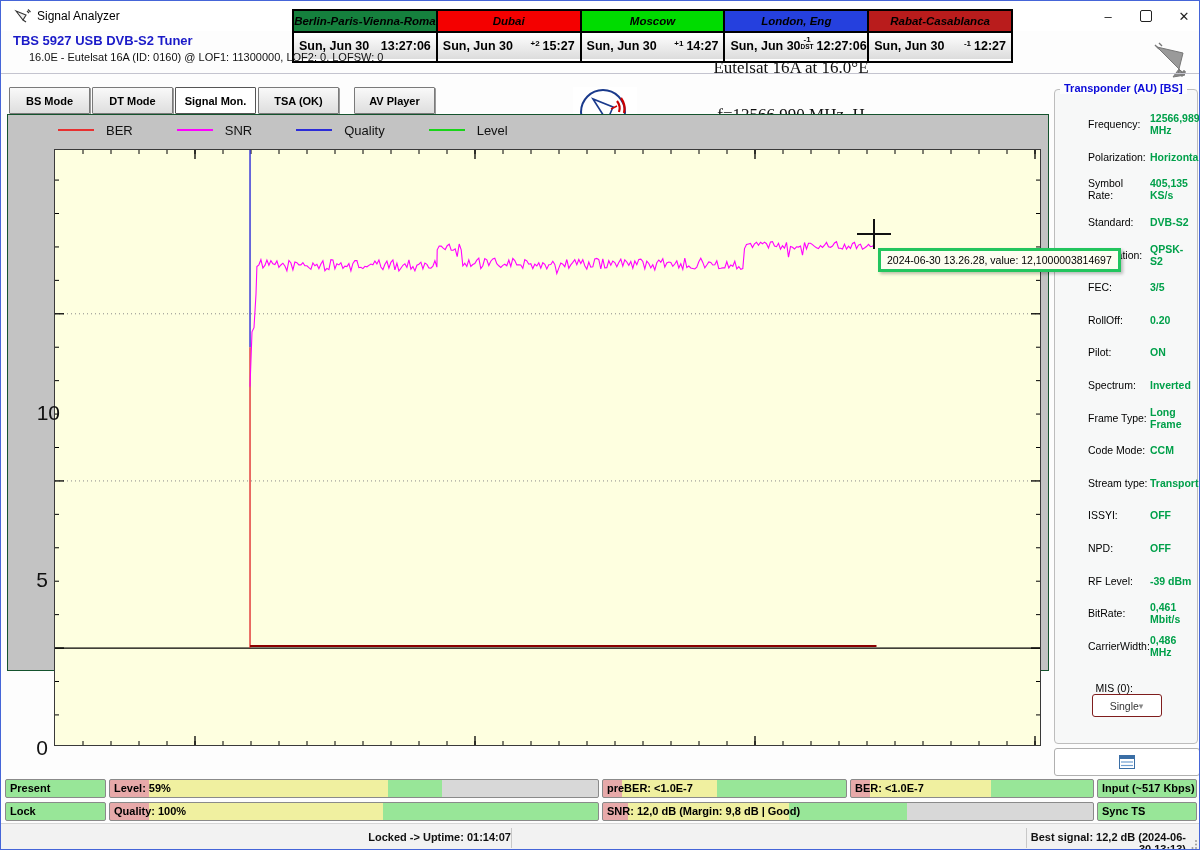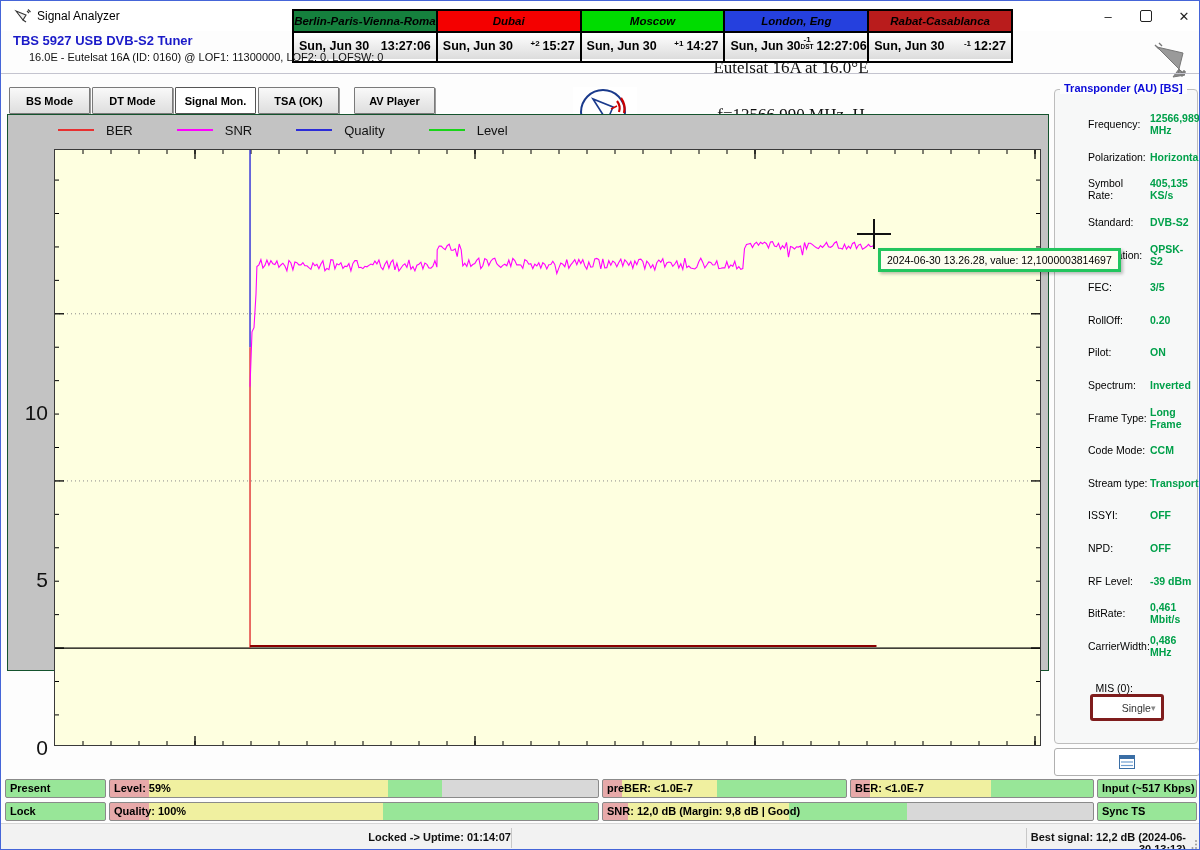--- a/index.html
+++ b/index.html
@@ -50,22 +50,22 @@
            box-shadow:2px 2px 3px rgba(0,0,0,.25);white-space:nowrap;z-index:7;}
   
   .groupbox{position:absolute;left:1053px;top:88px;width:144px;height:655px;border:1px solid #bdbdbd;border-radius:4px;
             background:#f7f8f8;box-sizing:border-box;}
   .groupbox-title{position:absolute;left:1059px;top:81px;padding:0 4px;font-size:11px;font-weight:bold;color:#0b0bd9;background:#fdfdfd;z-index:2;}
   .tp-rows{position:absolute;left:9px;top:18px;right:4px;margin-left:24px;}
   .tp-row{height:32.6px;display:flex;align-items:center;}
   .tp-label{width:62px;font-size:10.5px;color:#000;flex:none;}
   .tp-value{font-size:10.5px;font-weight:bold;color:#00A04A;}
   .mis-row{position:absolute;left:9px;top:592px;right:8px;display:flex;align-items:center;justify-content:space-between;flex-direction:column;}
-  .mis-select{width:58px;height:21px;border:3px solid #7f1d1d;border-radius:3px;background:#fff;display:flex;align-items:center;
-              justify-content:flex-end;padding:0 5px;font-size:10.5px;color:#333;}
+  .mis-select{width:58px;height:21px;border:1px solid #7f1d1d;border-radius:3px;background:#fff;display:flex;align-items:center;
+              justify-content:center;padding:0 5px;font-size:10.5px;color:#333;}
   .mis-chev{color:#888;font-size:9px;}
   .list-btn{position:absolute;left:1053px;top:747px;width:144px;height:26px;border:1px solid #b0b0b0;border-radius:3px;
             background:#fff;display:flex;align-items:center;justify-content:center;}
   
   .meter{position:absolute;height:19px;border:1px solid #8a8a8a;border-radius:2px;box-sizing:border-box;
          font-size:11px;font-weight:bold;line-height:17px;padding-left:4px;white-space:nowrap;overflow:hidden;}
   
   .statusbar{position:absolute;left:0;top:822px;width:1200px;height:28px;background:#f2f2f2;border-top:1px solid #d6d6d6;}
   .sb-cell{position:absolute;top:7px;font-size:11px;font-weight:bold;color:#111;text-align:right;}
   .sb-sep{position:absolute;top:4px;width:1px;height:20px;background:#c8c8c8;}
@@ -322,21 +322,21 @@
           <line x1="0" y1="30.08426966292143" x2="4" y2="30.08426966292143" stroke="#000" stroke-width="1"></line>
           <line x1="985" y1="30.08426966292143" x2="981" y2="30.08426966292143" stroke="#000" stroke-width="1"></line>
           <line x1="195.03" y1="0" x2="195.03" y2="197.21910112359552" stroke="#2c2cd8" stroke-width="1.4"></line>
           <line x1="195.03" y1="197.21910112359552" x2="195.03" y2="498.061797752809" stroke="#e03030" stroke-width="1.4"></line>
           <line x1="195.03" y1="496.0561797752809" x2="821.49" y2="496.0561797752809" stroke="#8b0000" stroke-width="2"></line>
           <polyline points="195.0,236.8 197.0,181.8 199.0,177.7 201.0,144.0 201.9,116.5 203.9,114.8 205.9,109.7 207.9,118.0 209.9,115.4 211.9,110.1 213.9,115.3 215.9,110.6 217.9,113.8 219.9,114.6 221.9,110.9 223.9,117.3 225.9,115.0 227.9,113.2 229.9,116.0 231.9,120.8 233.9,110.5 235.9,113.0 237.9,119.9 239.9,112.0 241.9,112.7 243.9,114.9 245.9,114.9 247.9,112.6 249.9,115.7 251.9,115.8 253.9,117.6 255.9,119.3 257.9,112.9 259.9,115.8 261.9,114.4 263.9,118.7 265.9,114.0 267.9,110.8 269.9,120.7 271.9,118.4 273.9,119.6 275.9,109.7 277.9,109.9 279.9,118.8 281.9,113.8 283.9,114.9 285.9,112.7 287.9,118.4 289.9,116.1 291.9,116.6 293.9,113.6 295.9,120.8 297.9,113.4 299.9,110.6 301.9,110.6 303.9,117.7 305.9,117.3 307.9,118.6 309.9,116.3 311.9,116.8 313.9,115.4 315.9,114.0 317.9,114.8 319.9,111.1 321.9,113.9 323.9,109.9 325.9,117.0 327.9,119.6 329.9,114.2 331.9,111.1 333.9,118.2 335.9,112.3 337.9,110.0 339.9,119.8 341.9,113.2 343.9,121.0 345.9,118.2 347.9,115.3 349.9,113.9 351.9,117.4 353.9,109.9 355.9,119.2 357.9,116.6 359.9,120.9 361.9,115.2 363.9,114.2 365.9,112.2 367.9,118.9 369.9,113.0 371.9,114.4 373.9,117.9 375.9,118.2 377.9,116.2 379.9,110.7 381.9,117.2 382.2,99.8 384.2,96.1 386.2,96.1 388.2,98.2 390.2,99.6 392.2,95.7 394.2,94.2 396.2,100.2 398.2,100.2 400.2,98.8 402.2,106.6 404.2,94.0 406.2,99.8 407.8,115.8 409.8,113.3 411.8,116.5 413.8,109.9 415.8,116.5 417.8,114.5 419.8,113.6 421.8,110.2 423.8,108.2 425.8,118.6 427.8,115.7 429.8,108.5 431.8,109.8 433.8,115.5 435.8,111.2 437.8,109.0 439.8,108.2 441.8,113.6 443.8,115.8 445.8,117.4 447.8,115.4 449.8,114.2 451.8,115.8 453.8,110.0 455.8,116.4 457.8,108.3 459.8,110.6 461.8,114.9 463.8,114.9 465.8,115.0 467.8,118.3 469.8,109.7 471.8,110.9 473.8,114.2 475.8,113.7 477.8,118.6 479.8,114.2 481.8,116.0 483.8,112.7 485.8,118.1 487.8,112.7 489.8,114.3 491.8,118.9 493.8,114.8 495.8,114.5 497.8,111.3 499.8,114.5 501.8,123.5 503.8,118.1 505.8,113.1 507.8,114.2 509.8,116.7 511.8,109.5 513.8,118.2 515.8,114.9 517.8,112.4 519.8,109.6 521.8,114.7 523.8,109.5 525.8,113.6 527.8,109.7 529.8,115.7 531.8,119.2 533.8,112.0 535.8,117.1 537.8,116.8 539.8,108.9 541.8,108.4 543.8,109.7 545.8,119.0 547.8,108.8 549.8,117.9 551.8,117.7 553.8,110.7 555.8,115.2 557.8,111.0 559.8,112.5 561.8,116.8 563.8,112.4 565.8,109.1 567.8,116.1 569.8,109.8 571.8,112.0 573.8,115.3 575.8,111.5 577.8,118.3 579.8,111.0 581.8,114.6 583.8,109.4 585.8,109.2 587.8,111.5 589.8,118.8 591.8,111.1 593.8,113.5 595.8,117.9 597.8,114.7 599.8,119.9 601.8,112.8 603.8,110.0 605.8,112.2 607.8,108.7 609.8,117.2 611.8,112.9 613.8,112.0 615.8,112.5 617.8,116.3 619.8,114.0 621.8,110.9 623.8,117.9 625.8,113.7 627.8,119.4 629.8,108.0 631.8,117.5 633.8,116.0 635.8,118.0 637.8,118.5 639.8,119.0 641.8,117.1 643.8,111.8 645.8,108.2 647.8,112.4 649.8,117.9 651.8,115.0 653.8,111.9 655.8,112.5 657.8,115.0 659.8,114.8 661.8,110.8 663.8,118.6 665.8,118.3 667.8,117.9 669.8,117.9 671.8,111.5 673.8,117.9 675.8,114.9 677.8,116.3 679.8,111.2 681.8,118.8 683.8,116.7 685.8,119.3 687.8,118.5 689.5,98.6 691.5,94.5 693.5,94.0 695.5,93.5 697.5,97.5 699.5,93.8 701.5,92.2 703.5,95.3 705.5,92.2 707.5,93.8 709.5,92.1 711.5,93.7 713.5,98.1 715.5,91.9 717.5,91.6 719.5,96.0 721.5,96.7 723.5,93.3 725.5,99.2 727.5,95.8 729.5,98.1 731.5,92.4 733.5,107.1 735.5,96.6 737.5,97.3 739.5,99.0 741.5,96.8 743.5,97.1 745.5,96.0 747.5,105.2 749.5,92.5 751.5,98.9 753.5,93.2 755.5,93.3 757.5,94.6 759.5,96.4 761.5,97.8 763.5,98.6 765.5,95.5 767.5,97.4 769.5,95.2 771.5,92.4 773.5,96.7 775.5,97.3 777.5,96.0 779.5,93.0 781.5,91.7 783.5,98.2 785.5,98.3 787.5,99.0 789.5,94.1 791.5,99.1 793.5,96.2 795.5,98.4 797.5,93.4 799.5,92.4 801.5,98.6 803.5,95.1 805.5,94.2 807.5,99.2 809.5,98.0 811.5,96.5 813.5,94.3 815.5,96.6 817.5,96.3 819.5,93.5" fill="none" stroke="#ff00ff" stroke-width="1.1"></polyline>
         </svg>
     </div>
     <div class="ylabel" style="left:8px;top:621px;">0</div>
     <div class="ylabel" style="left:8px;top:453px;">5</div>
-    <div class="ylabel" style="left:8px;top:286px;">10</div>
+    <div class="ylabel" style="left:20px;top:286px;">10</div>
   </div>
 
   <div class="ch-h"></div>
   <div class="ch-v"></div>
   <div class="tooltip">2024-06-30 13.26.28, value: 12,1000003814697</div>
 
   <div class="groupbox-title">Transponder (AU) [BS]</div>
   <div class="groupbox">
     <div class="tp-rows">
       <div class="tp-row">

